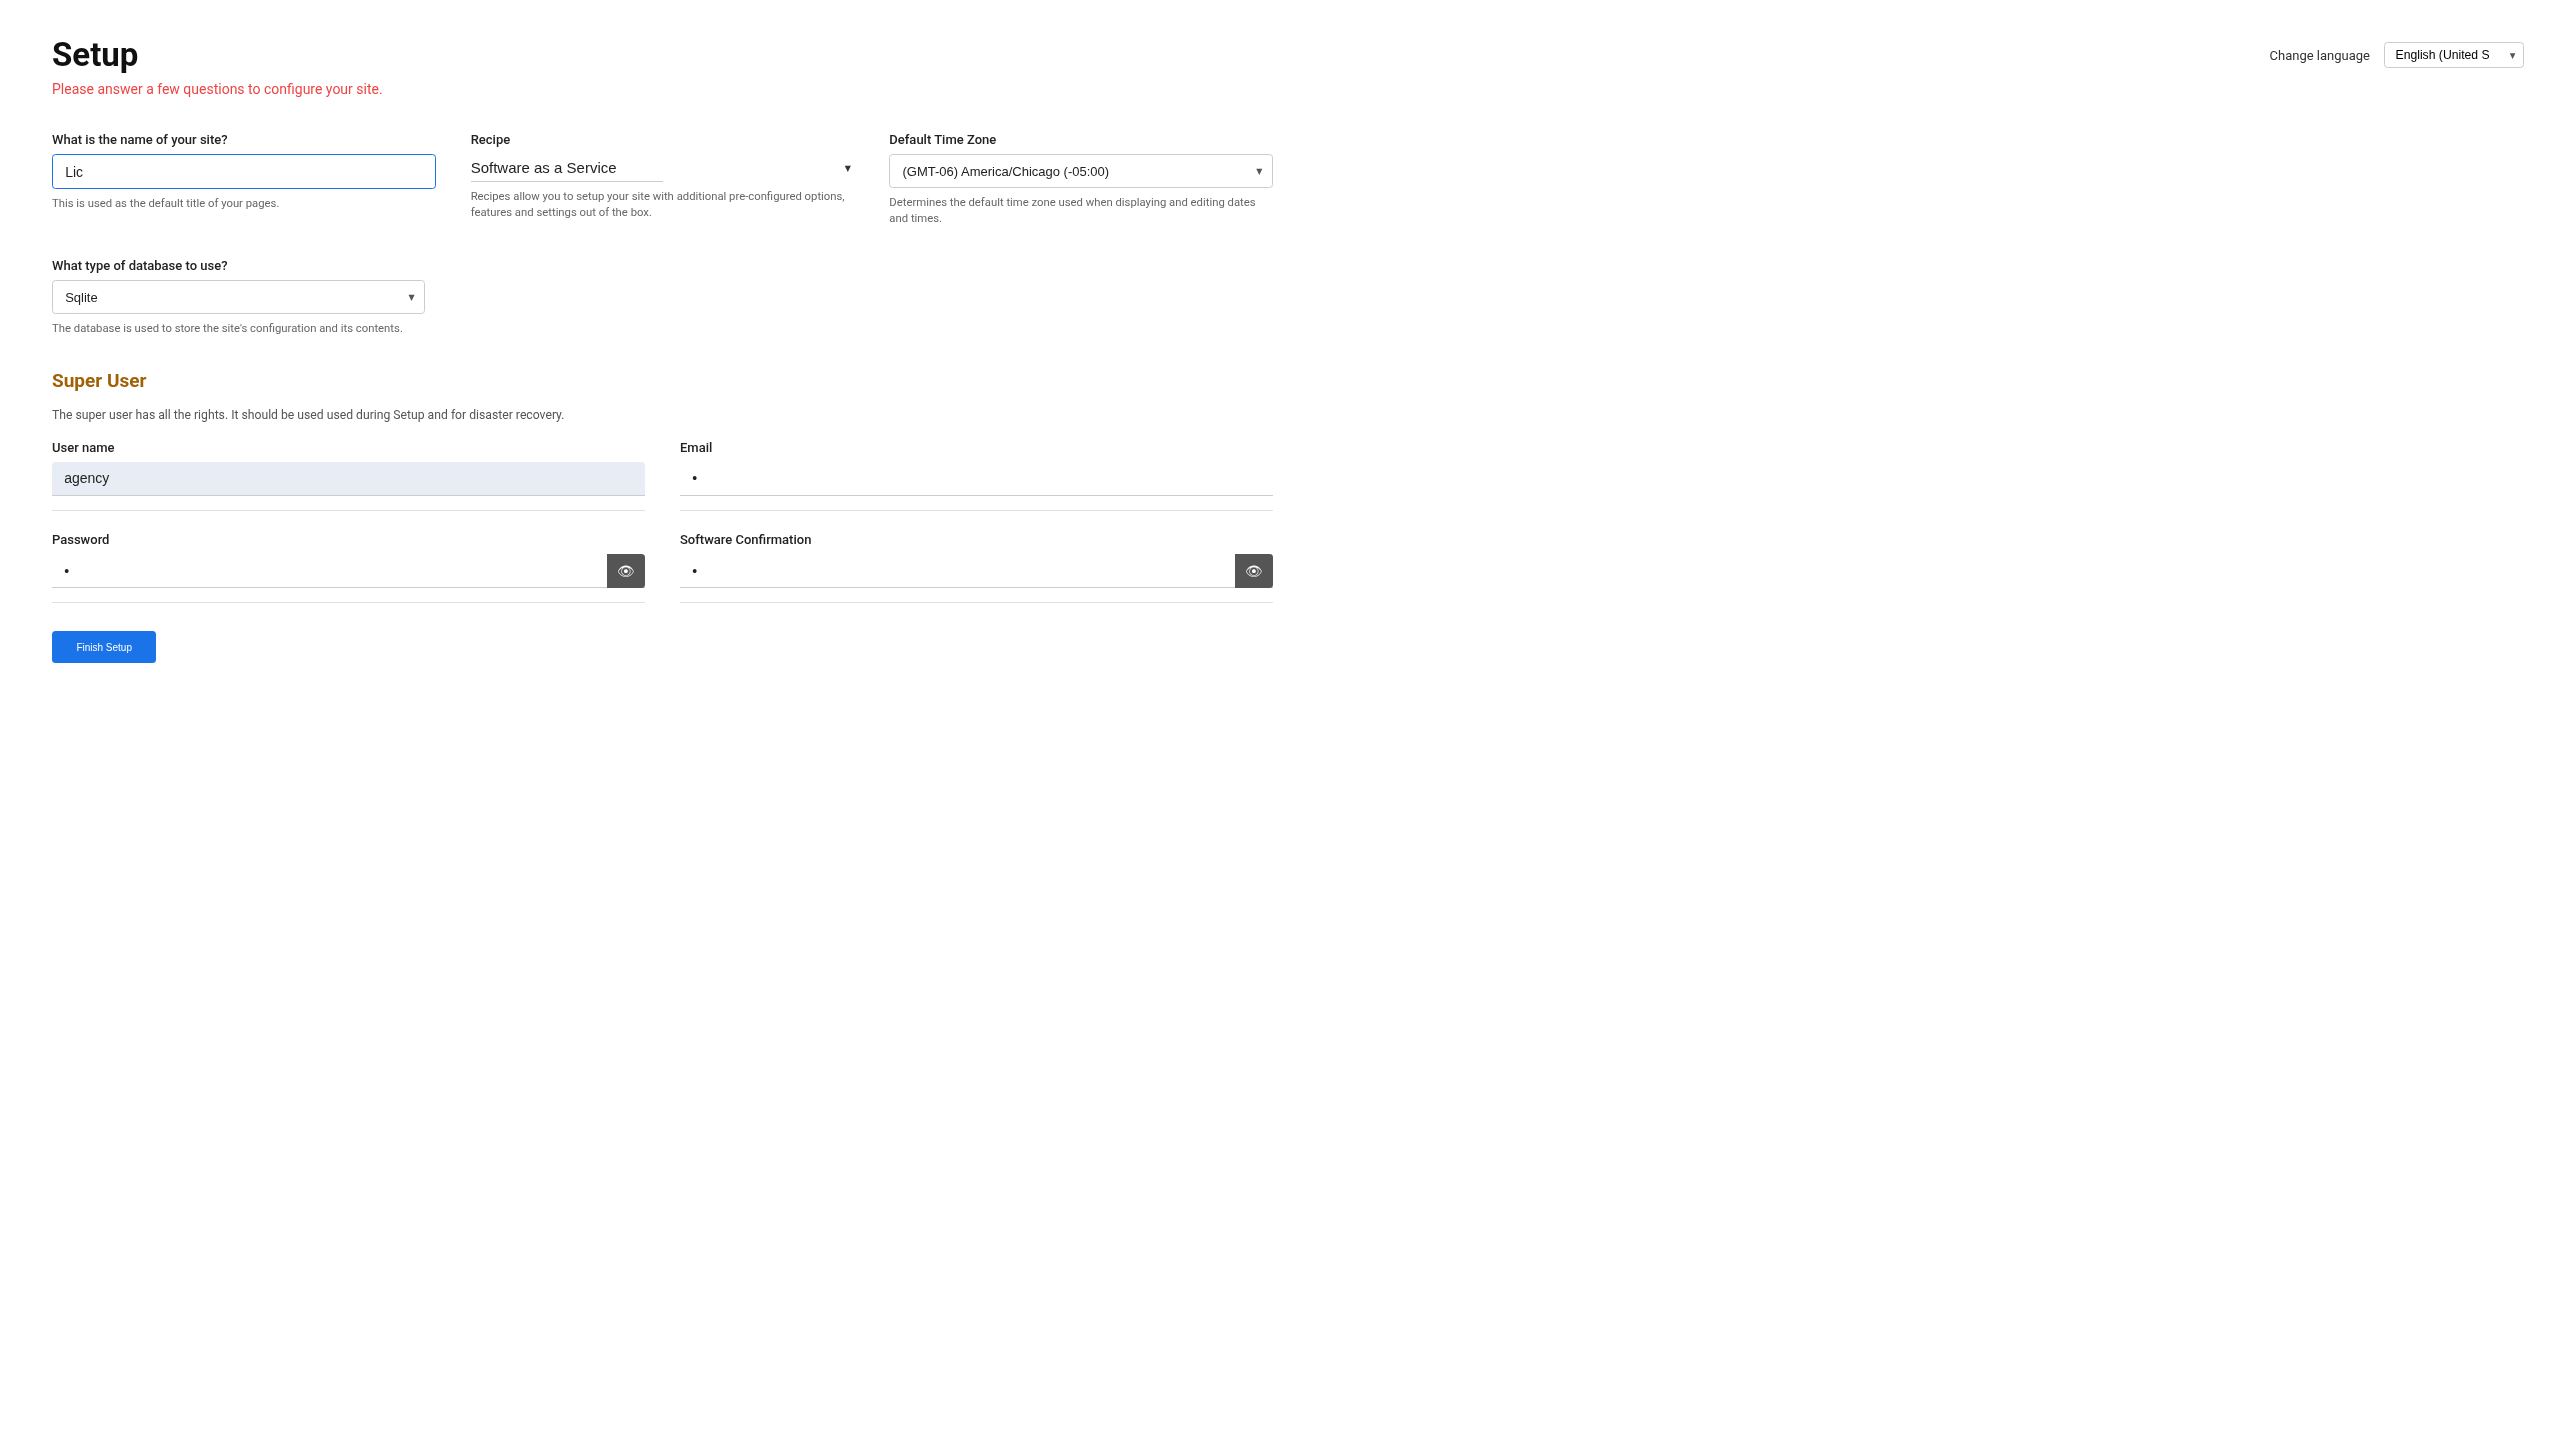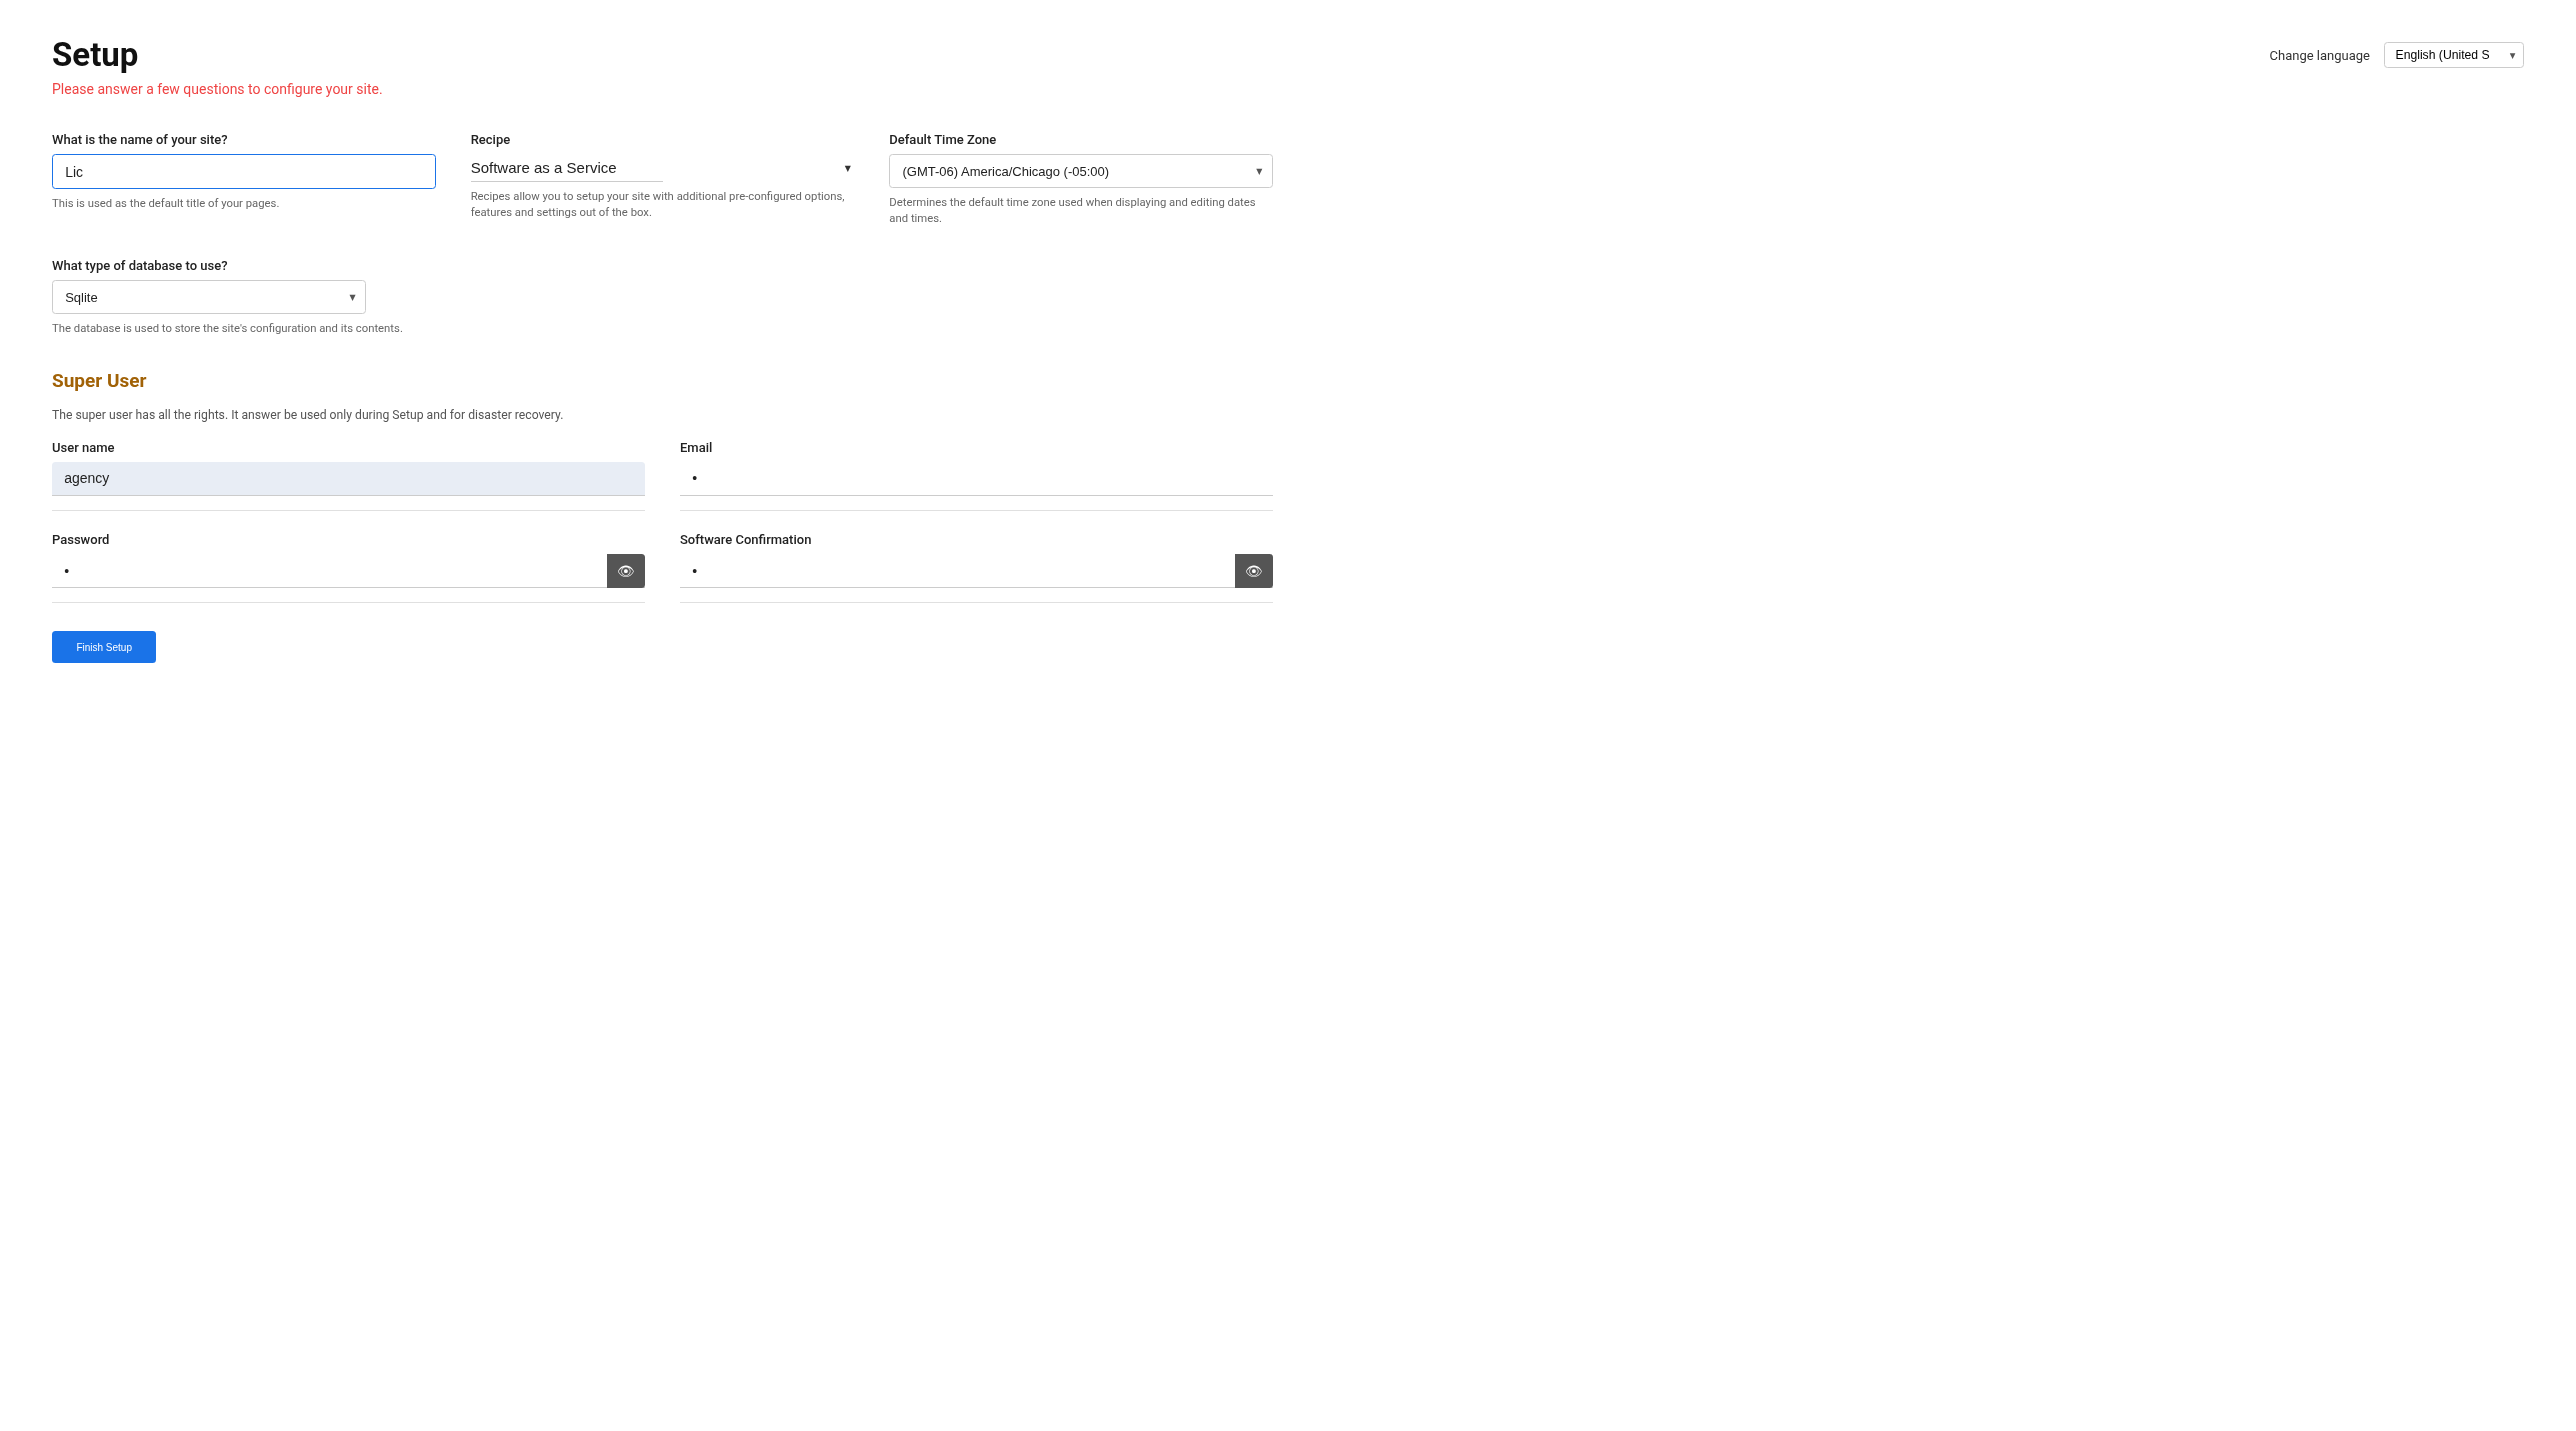--- a/index.html
+++ b/index.html
@@ -175,21 +175,21 @@
       font-size: 12.2px;
       color: #555;
     }
 
     .database-section {
       margin-bottom: 32px;
     }
 
     .database-select-wrapper {
       position: relative;
-      width: 314px;
+      width: 373px;
     }
 
     .database-select {
       border: 0.9px solid #ccc;
       border-radius: 3.5px;
       padding: 8.7px 31px 8.7px 12.2px;
       font-size: 13px;
       color: #222;
       background: #fff;
       appearance: none;
@@ -378,21 +378,21 @@
             <option>MySQL</option>
             <option>PostgreSQL</option>
           </select>
         </div>
         <span class="form-hint">The database is used to store the site's configuration and its contents.</span>
       </div>
     </div>
 
     <div class="super-user-section">
       <h2 class="super-user-title">Super User</h2>
-      <p class="super-user-hint">The super user has all the rights. It answer be used only during Setup and for disaster recovery.</p>
+      <p class="super-user-hint">The super user has all the rights. It should be used used during Setup and for disaster recovery.</p>
 
       
       <div class="user-row">
 
         <div class="form-group">
           <label class="form-label">User name</label>
           <input type="text" class="user-input" value="agency" style="">
           <div class="divider"></div>
         </div>
 

